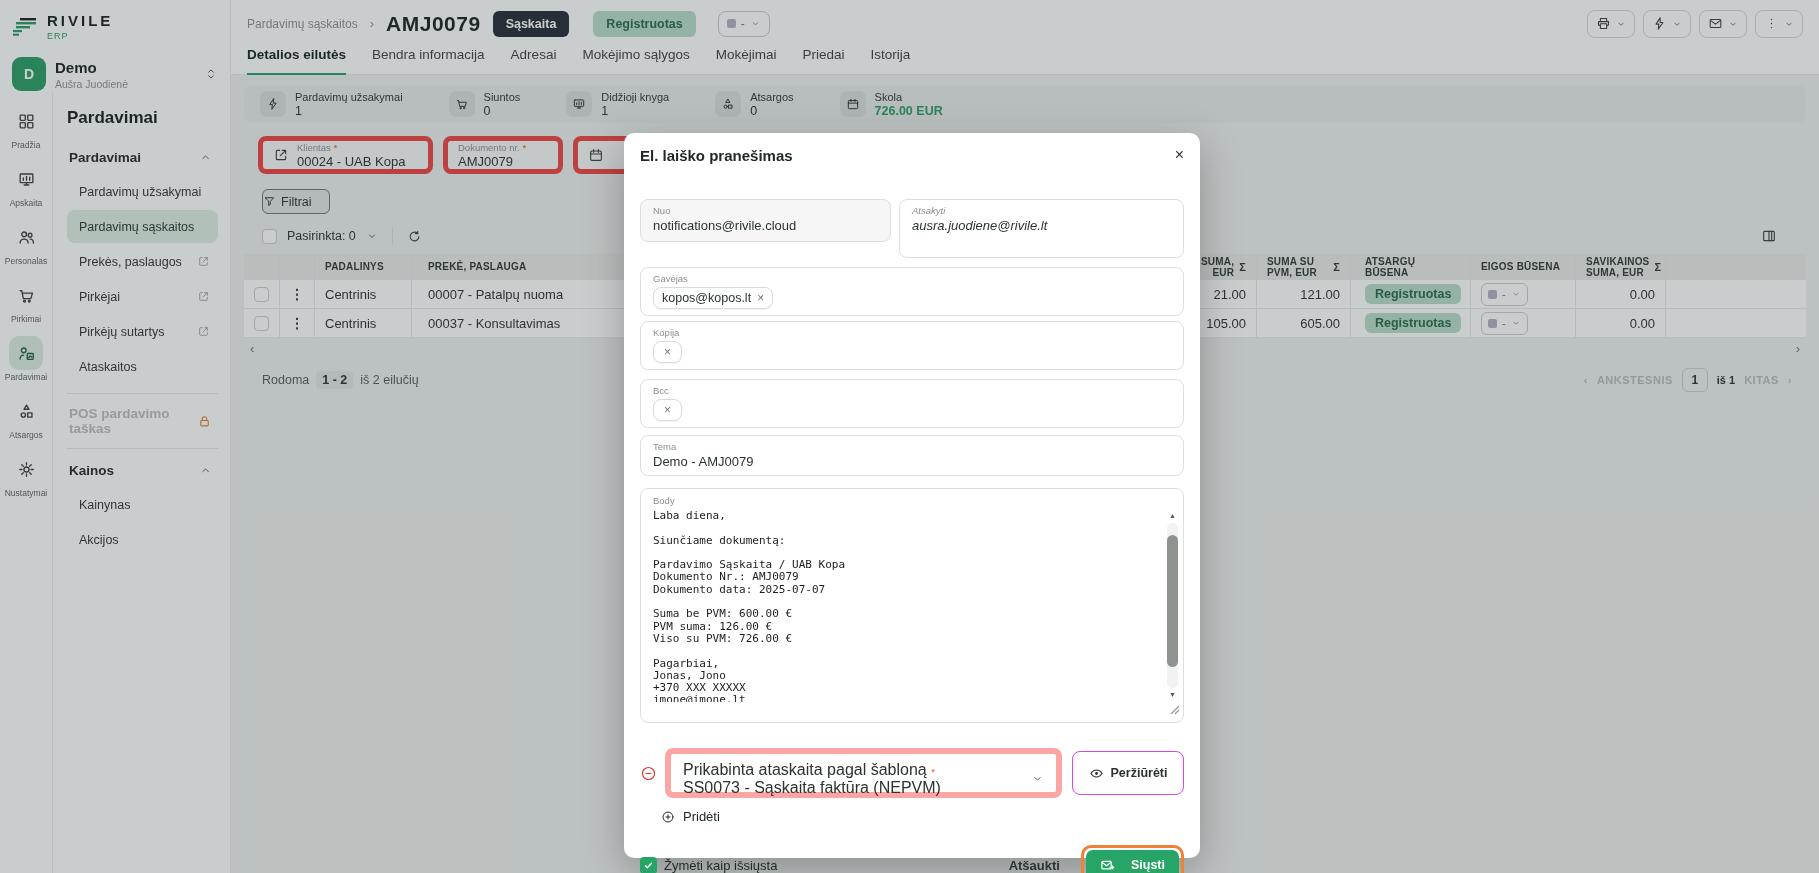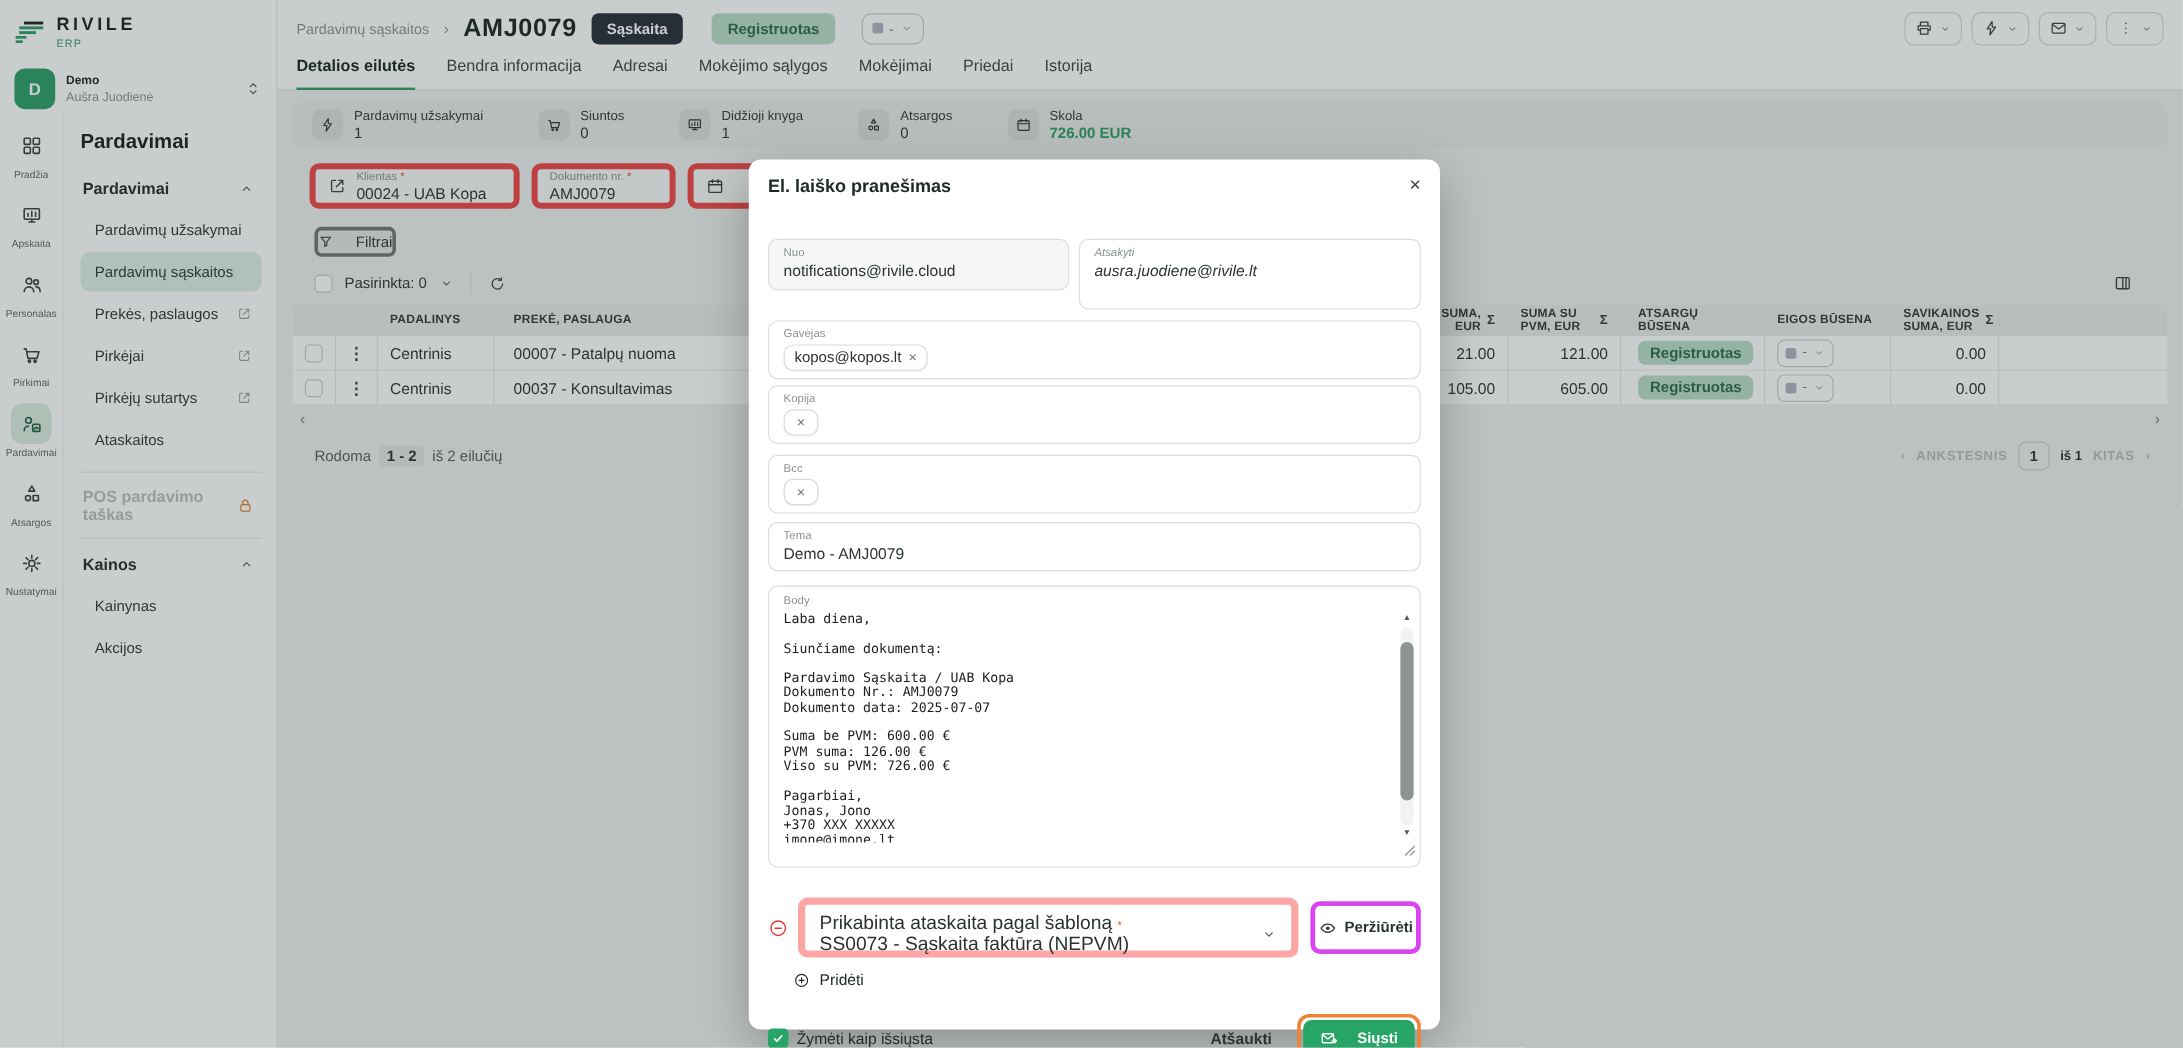--- a/index.html
+++ b/index.html
@@ -14,21 +14,21 @@
   svg.ic { display:block; fill:none; stroke:currentColor; stroke-width:1.7; stroke-linecap:round; stroke-linejoin:round; }
 
   
   .sidebar { position:absolute; left:0; top:0; width:231px; height:873px; background:#ffffff; border-right:1px solid #e7eae8; z-index:1; }
   .logo-row { display:flex; align-items:center; gap:9px; padding:13px 14px 8px 12px; }
   .logo-mark { display:block; }
   .brand-name { font-size:15px; font-weight:bold; letter-spacing:3px; color:#17221d; line-height:1; }
   .brand-sub { font-size:9px; color:#2A9D64; letter-spacing:1px; margin-top:3px; }
   .workspace { display:flex; align-items:center; gap:9px; padding:8px 12px 12px 12px; }
   .ws-avatar { width:34px; height:34px; border-radius:9px; background:#2A9D64; color:#fff; font-weight:bold; font-size:14px; display:flex; align-items:center; justify-content:center; }
-  .ws-name { font-size:10px; font-weight:bold; color:#1b2520; }
+  .ws-name { font-size:15px; font-weight:bold; color:#1b2520; }
   .ws-user { font-size:10.5px; color:#8c938f; margin-top:2px; }
   .ws-chev { margin-left:auto; color:#4b534f; }
   .side-body { position:absolute; left:0; top:92px; right:0; bottom:0; display:flex; }
   .rail { width:53px; border-right:1px solid #ededed; padding-top:10px; display:flex; flex-direction:column; align-items:center; gap:4px; }
   .rail-item { width:53px; display:flex; flex-direction:column; align-items:center; padding:2px 0 6px 0; cursor:pointer; }
   .rail-icon-wrap { width:34px; height:34px; border-radius:10px; display:flex; align-items:center; justify-content:center; color:#39413d; }
   .rail-item.active .rail-icon-wrap { background:#dcebe2; color:#1f5e3e; }
   .rail-label { font-size:8.5px; color:#5d6562; margin-top:2px; }
   .menu { flex:1; padding:16px 12px 0 14px; }
   .menu-title { font-size:17px; font-weight:bold; color:#16211c; margin-bottom:18px; }
@@ -67,21 +67,21 @@
   .stat-value { font-size:12.5px; color:#2b3330; margin-top:1px; }
   .stat-value.green { color:#2A9D64; font-weight:bold; }
 
   .fields-row { display:flex; gap:10px; margin:13px 0 0 27px; }
   .doc-field { background:#f7f8f7; border:5px solid #ef4444; border-radius:8px; height:38px; display:flex; align-items:center; padding:0 10px; gap:8px; }
   .doc-field .flabel { font-size:9.5px; color:#8a918e; }
   .doc-field .fvalue { font-size:13px; color:#2b3330; margin-top:1px; white-space:nowrap; }
   .req { color:#e0552e; font-size:9.5px; }
   .f-icon { color:#39413d; }
 
-  .filters-btn { margin:15px 0 0 31px; width:68px; height:25px; background:#e2e5e3; border:3px solid #737373; border-radius:6px; display:flex; align-items:center; justify-content:space-between; gap:5px; font-size:12.5px; color:#2b3330; cursor:pointer; }
+  .filters-btn { margin:15px 0 0 31px; width:68px; height:25px; background:#e2e5e3; border:1px solid #737373; border-radius:6px; display:flex; align-items:center; justify-content:flex-start; gap:5px; font-size:12.5px; color:#2b3330; cursor:pointer; }
 
   .table-toolbar { margin:13px 27px 0 31px; display:flex; align-items:center; gap:10px; }
   .cb { width:15px; height:15px; border:1.5px solid #c7ccc9; border-radius:4px; background:#fff; cursor:pointer; }
   .sel-label { font-size:12.5px; color:#2b3330; }
   .tt-div { width:1px; height:18px; background:#d9dcda; margin:0 4px; }
   .tt-icon { color:#39413d; cursor:pointer; }
   .cols-btn { margin-left:auto; margin-right:15px; color:#39413d; cursor:pointer; }
 
   .grid { margin:9px 13px 0 13px; background:#fff; }
   .grid-head { display:flex; background:#e8ebe9; height:26px; }
@@ -144,21 +144,21 @@
   .body-pre { font-family:"DejaVu Sans Mono", monospace; font-size:11px; line-height:12.3px; color:#1d1d1d; white-space:pre; margin-top:4px; overflow:hidden; height:192px; }
   .vscroll { position:absolute; right:3px; top:22px; bottom:22px; width:15px; display:flex; flex-direction:column; align-items:center; }
   .vs-arrow { font-size:7px; color:#555; line-height:10px; cursor:pointer; }
   .vs-track { flex:1; width:11px; background:#f1f2f1; border-radius:6px; position:relative; margin:2px 0; }
   .vs-thumb { position:absolute; top:12px; left:0; width:11px; height:132px; background:#8f938f; border-radius:6px; cursor:grab; }
   .resize-h { position:absolute; right:3px; bottom:3px; color:#999; cursor:nwse-resize; }
   .m-attach { display:flex; align-items:center; margin-top:25px; }
   .minus-ic { color:#e03a34; margin-right:8px; cursor:pointer; }
   .m-select { flex:1; height:50px; border:6px solid #fca5a5; border-radius:8px; padding:7px 12px; position:relative; cursor:pointer; }
   .m-select .chev { position:absolute; right:12px; top:18px; color:#4b534f; }
-  .preview-btn { width:92px; height:44px; border:4px solid #d946ef; border-radius:8px; margin-left:10px; display:flex; align-items:center; justify-content:center; gap:7px; font-size:12.5px; font-weight:bold; color:#2b3330; cursor:pointer; background:#fff; }
+  .preview-btn { width:112px; height:44px; border:1px solid #d946ef; border-radius:8px; margin-left:10px; display:flex; align-items:center; justify-content:center; gap:7px; font-size:12.5px; font-weight:bold; color:#2b3330; cursor:pointer; background:#fff; }
   .m-add { display:flex; align-items:center; gap:8px; margin:11px 0 0 21px; font-size:13px; color:#222b26; cursor:pointer; }
   .m-add .plus-ic { color:#222b26; }
   .m-footer { display:flex; align-items:center; margin-top:21px; }
   .cb-green { width:17px; height:17px; background:#27a567; border-radius:4px; display:flex; align-items:center; justify-content:center; color:#fff; cursor:pointer; }
   .cb-label { font-size:13px; color:#222b26; margin-left:7px; }
   .cancel-btn { margin-left:auto; font-size:13px; font-weight:bold; color:#2b3330; cursor:pointer; }
   .send-ring { border:3px solid #EE8335; border-radius:10px; padding:2px; margin-left:21px; }
   .send-btn { background:#27a567; border:none; border-radius:7px; height:30px; min-width:80px; padding:0 14px; display:flex; align-items:center; justify-content:center; gap:16px; color:#fff; font-size:12.5px; font-weight:bold; cursor:pointer; font-family:"Liberation Sans", sans-serif; }
 </style>
 </head>

